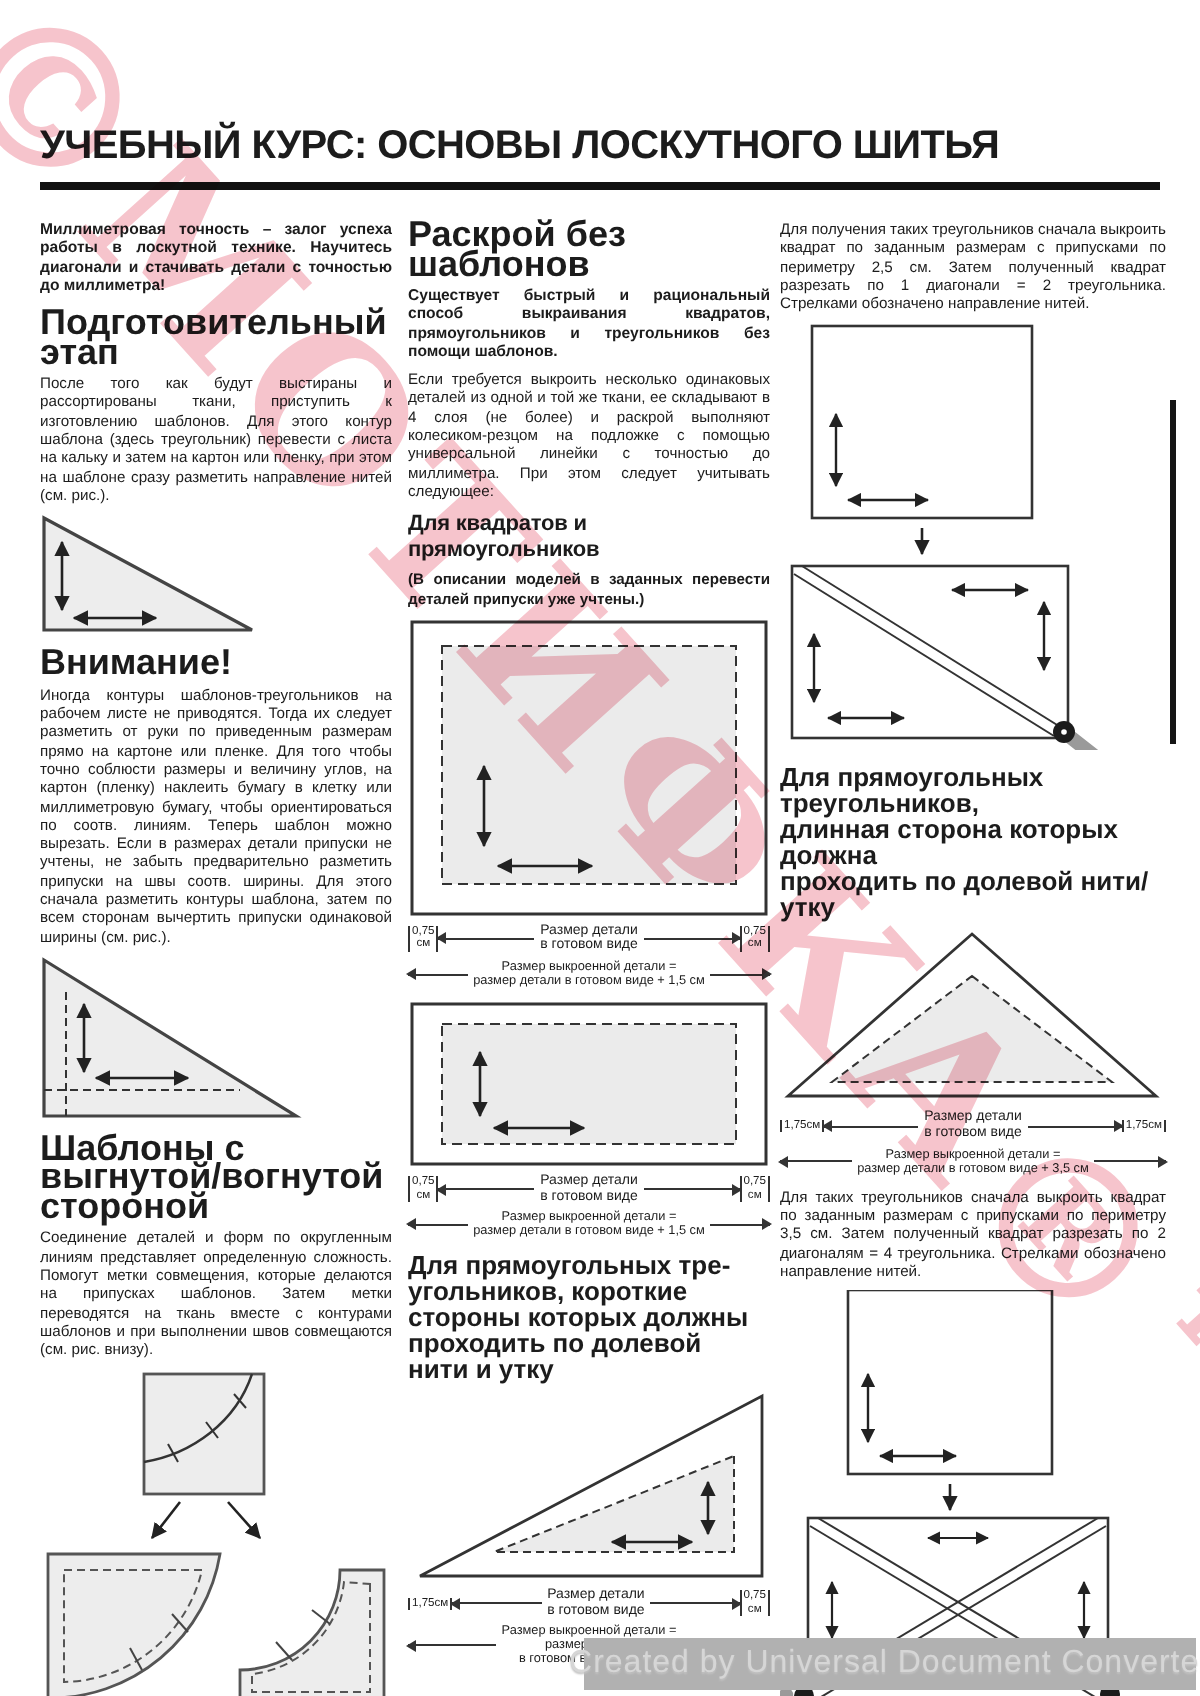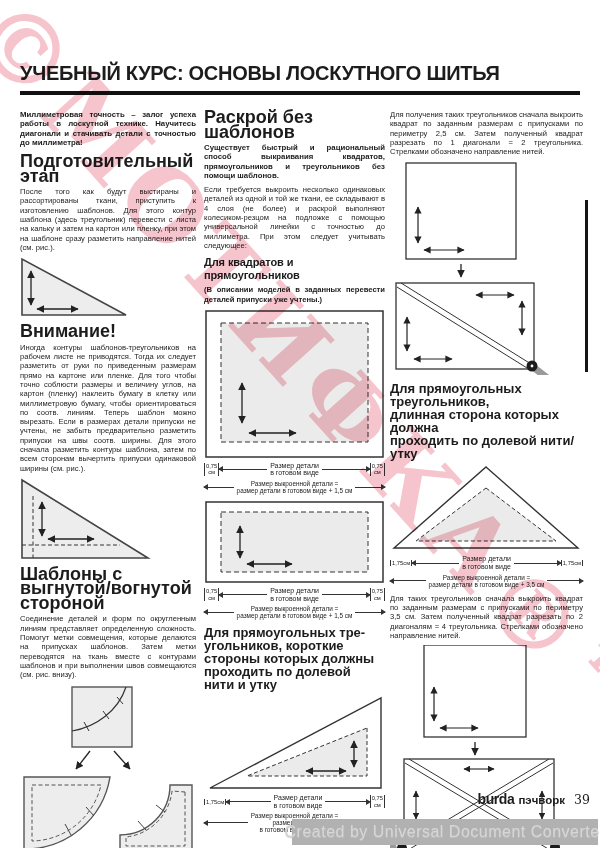--- a/index.html
+++ b/index.html
@@ -283,25 +283,20 @@
           <circle cx="12" cy="203" r="5" fill="#1c1c1c"></circle>
         </g>
         <g>
           <rect x="166" y="200" width="20" height="7" rx="3.5" fill="#9a9a9a" transform="rotate(38 166 200)"></rect>
           <circle cx="165" cy="202" r="5" fill="#1c1c1c"></circle>
         </g>
       </svg>
     </div>
   </div>
 
-  <div class="footer">
-    <span class="brand">burda</span>
-    <span class="brand-suffix">пэчворк</span>
-    <span class="page-number">39</span>
-  </div>
 
   <div class="edge-bar"></div>
 
   <div class="banner">
     <span>Created by Universal Document Converter</span>
   </div>
 
 </div>
 
 </body></html>

